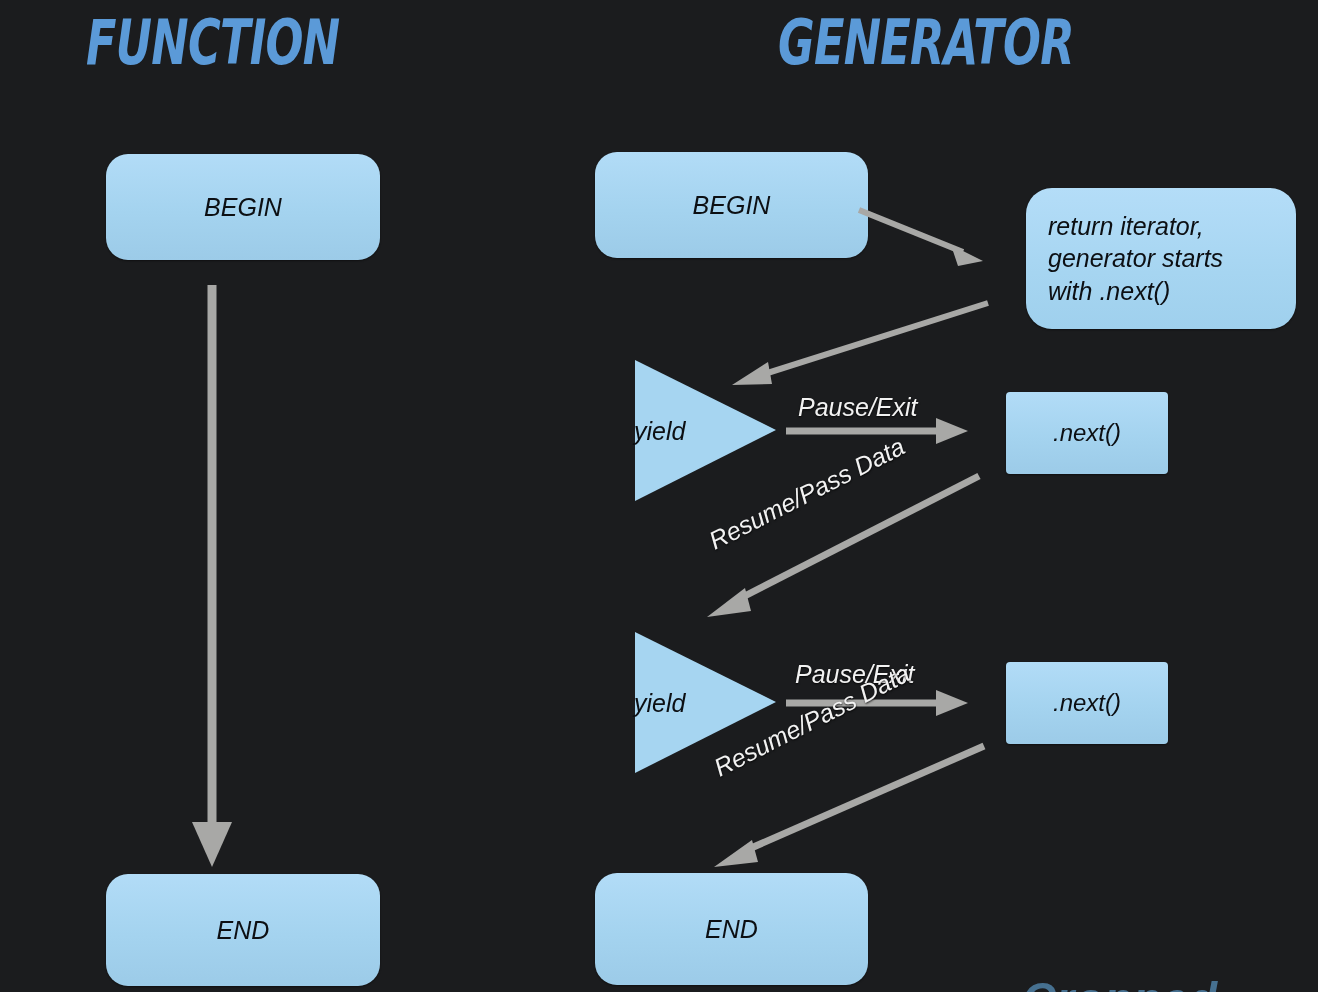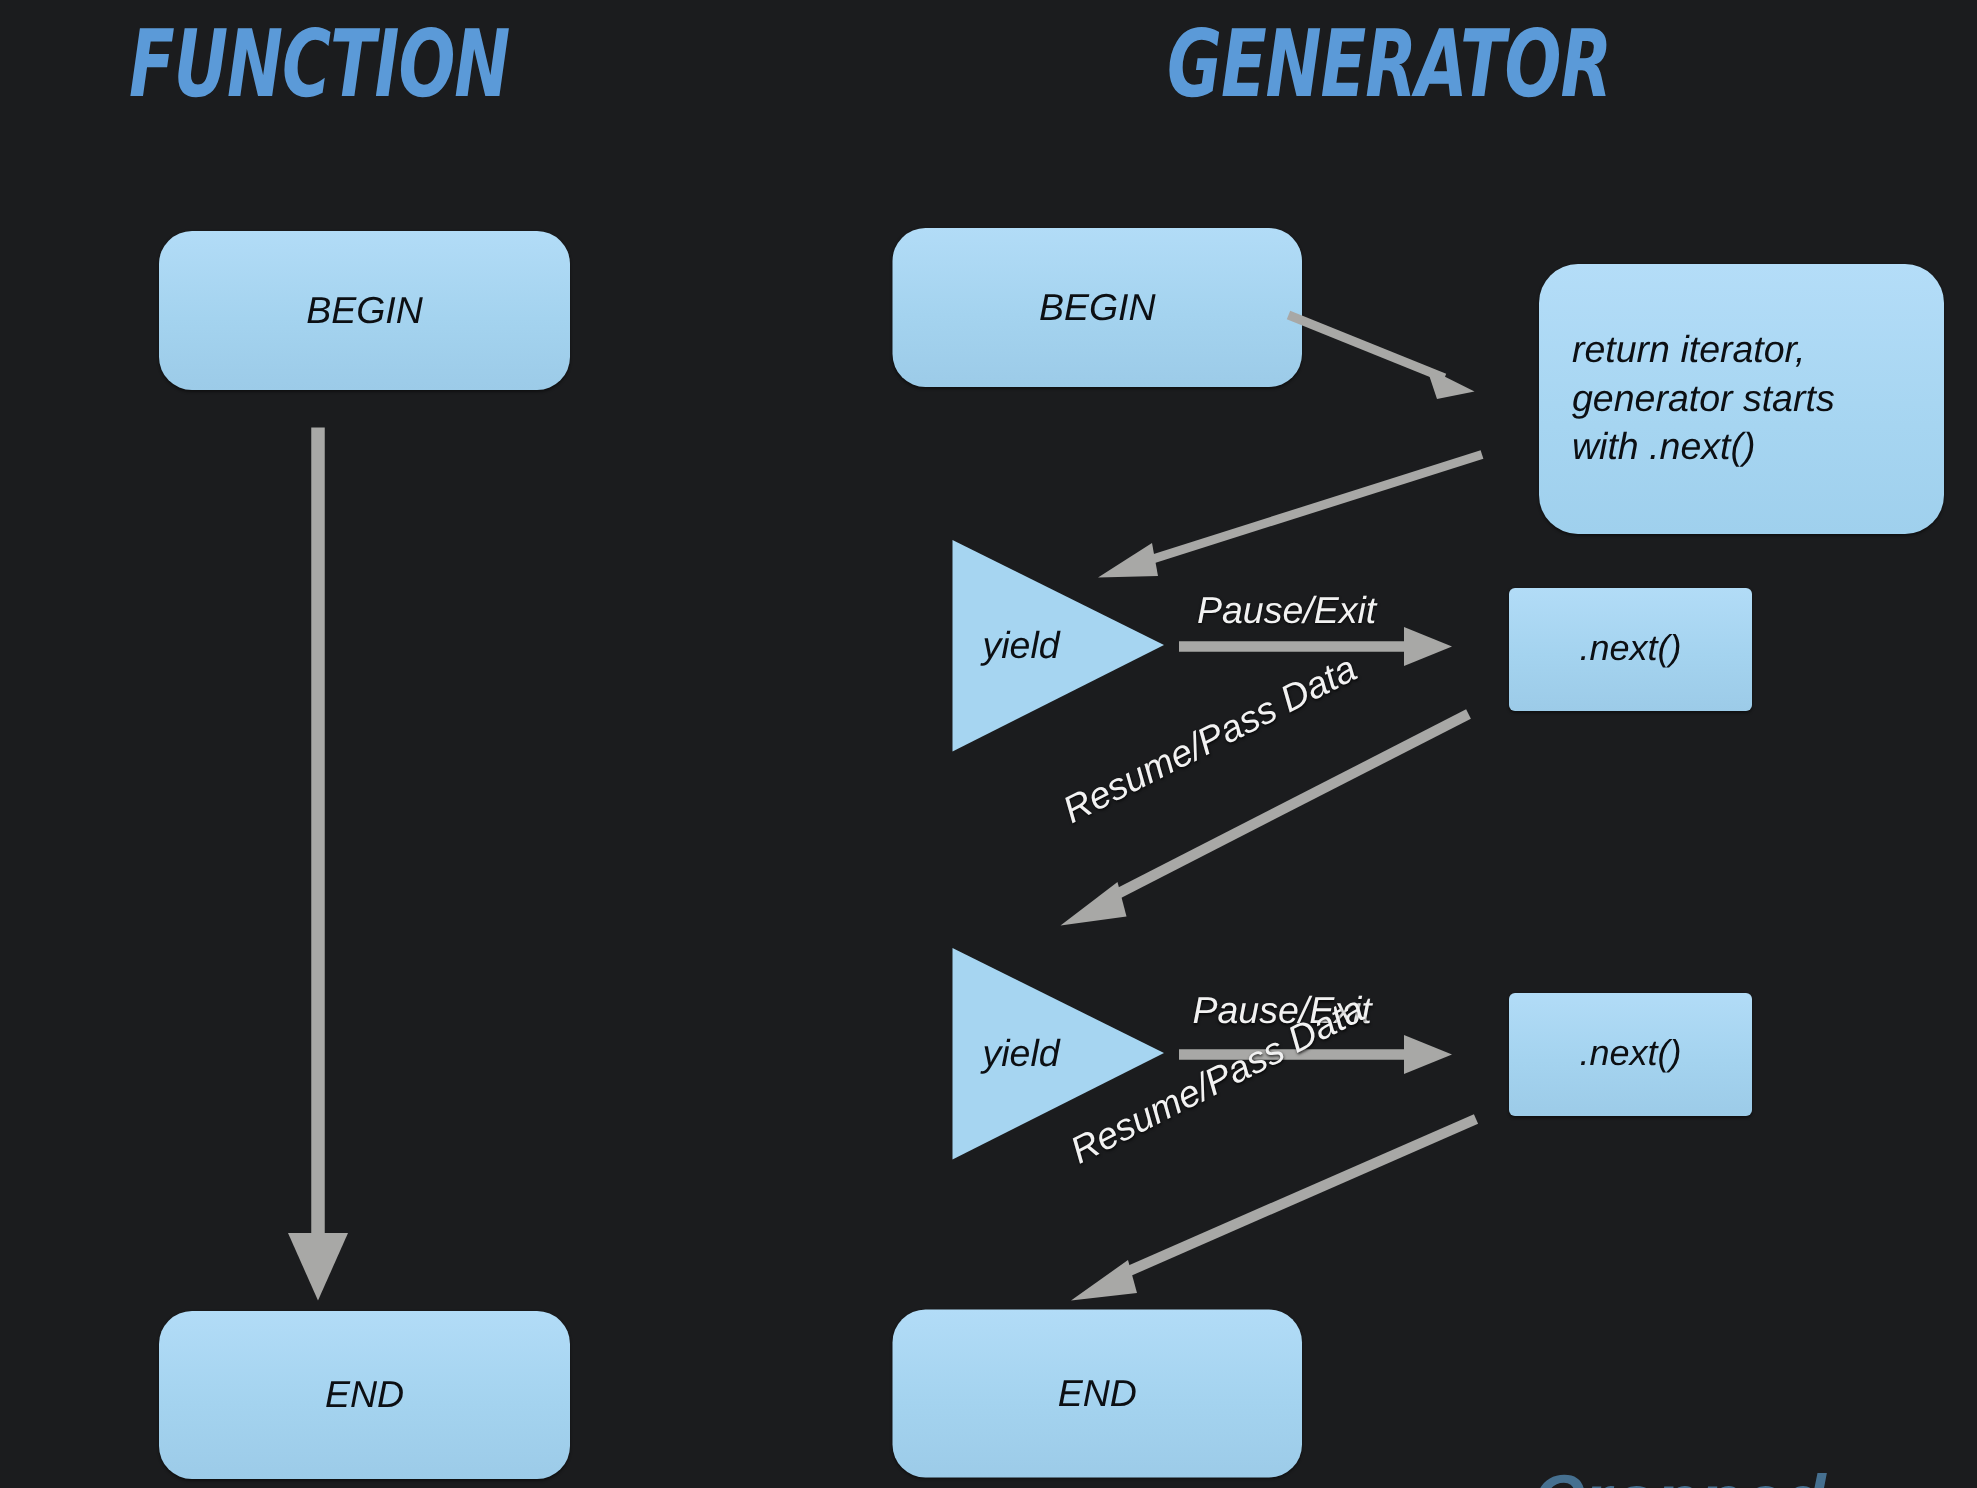--- a/index.html
+++ b/index.html
@@ -56,32 +56,32 @@
     line-height: 1.30;
     text-align: left;
     border-radius: 26px;
     background: linear-gradient(180deg, #b4ddf8 0%, #a6d5f1 60%, #9fd0ed 100%);
   }
 
   #fn-begin  { left: 78px;  top: 154px; width: 274px; height: 106px; }
   #fn-end    { left: 78px;  top: 874px; width: 274px; height: 112px; }
   #gen-begin { left: 567px; top: 152px; width: 273px; height: 106px; }
   #gen-end   { left: 567px; top: 873px; width: 273px; height: 112px; }
-  #note-iterator { left: 998px; top: 176px; width: 270px; height: 180px; }
+  #note-iterator { left: 998px; top: 188px; width: 270px; height: 141px; }
   #next-1 { left: 978px; top: 392px; width: 162px; height: 82px; }
   #next-2 { left: 978px; top: 662px; width: 162px; height: 82px; }
 
   
   .yield-wrap { position: absolute; }
   #yield-1 { left: 633px; top: 358px; width: 145px; height: 145px; }
   #yield-2 { left: 633px; top: 630px; width: 145px; height: 145px; }
   .yield-wrap svg { display: block; width: 100%; height: 100%; }
   .yield-label {
     position: absolute;
-    left: 22px;
+    left: 1px;
     top: 50%;
     transform: translateY(-50%);
     color: #0c0f13;
     font-size: 25px;
     pointer-events: none;
   }
 
   
   .arrow-svg { position: absolute; overflow: visible; }
   .arrow-line { stroke: #a8a8a6; fill: none; }

